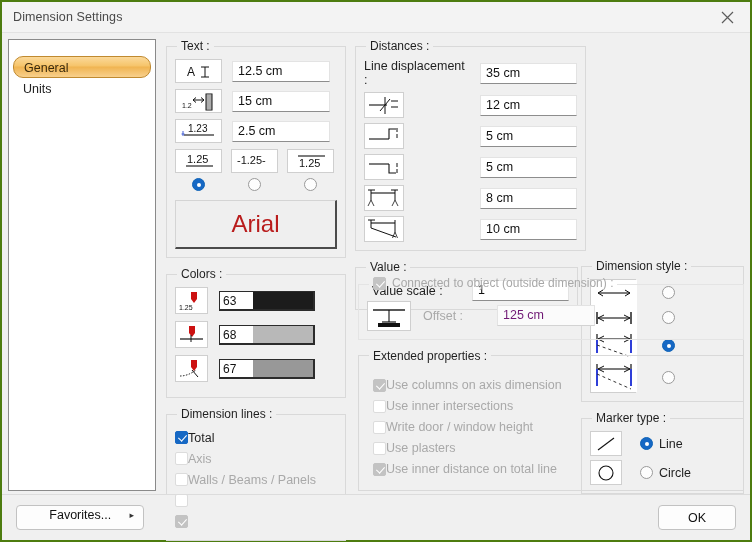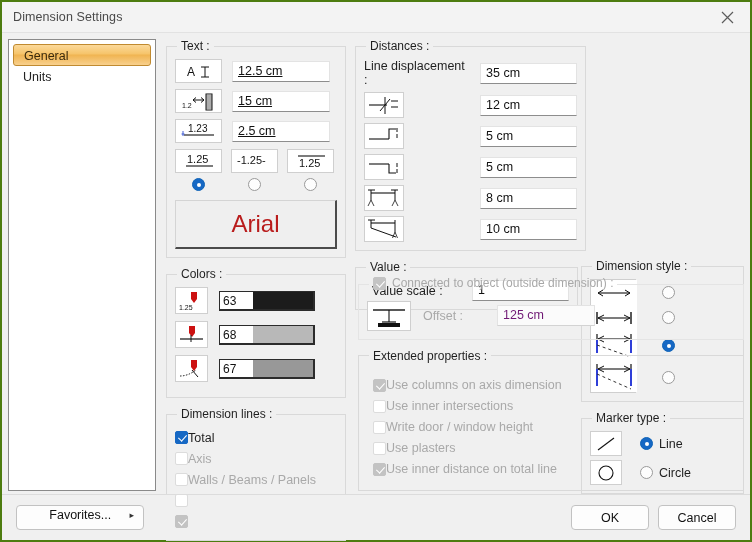--- a/index.html
+++ b/index.html
@@ -67,22 +67,23 @@
     line-height: 22px;
     padding-left: 10px;
     font-size: 12.5px;
     color: #222;
     box-sizing: border-box;
     cursor: default;
   }
   .side-item.selected {
     background: linear-gradient(to bottom, #fbd99a 0%, #f6c46a 45%, #f0b451 50%, #f8d08d 100%);
     border: 1px solid #c08a30;
-    border-radius: 3px;
+    border-radius: 10px;
     color: #3a2a0c;
+    margin-top: 12px;
   }
 
   
   .panes {
     flex: 1 1 auto;
     display: flex;
     padding-left: 10px;
     gap: 9px;
     min-width: 0;
   }
@@ -168,21 +169,21 @@
     transform: rotate(42deg);
   }
   .cb.on.dim { background:#c3c3c3; border-color:#c3c3c3; }
   .cb.off.dim { border-color:#dcdcdc; }
   .cbrow { display:flex; align-items:center; height:21px; font-size:12.5px; color:#1f1f1f; }
   .cbrow.dim { color:#a9a9a9; }
 
   
   .trow { display:flex; align-items:center; gap:10px; margin-bottom:6px; }
   .trow .ibox { width: 47px; height: 24px; }
-  .trow .tin  { width: 98px; text-decoration: underline; }
+  .trow .tin  { width: 98px; }
 
   
   .alignrow { display:flex; gap:9px; margin-top:4px; }
   .aligncell { width: 47px; display:flex; flex-direction:column; align-items:center; gap:5px; }
   .aligncell .ibox { width:47px; height:24px; }
 
   .fontpreview {
     margin-top: 9px;
     height: 46px;
     background: #efefef;
@@ -656,15 +657,14 @@
       </div>
     </fieldset>
   </div>
 
   <div class="footer">
     <div class="btn btn-fav">
       <span class="favlabel">Favorites...</span>
       <span class="caret">▸</span>
     </div>
     <div class="btn btn-ok">OK</div>
-    <div class="btn btn-cancel">Cancel</div>
   </div>
 </div>
 
 </body></html>

